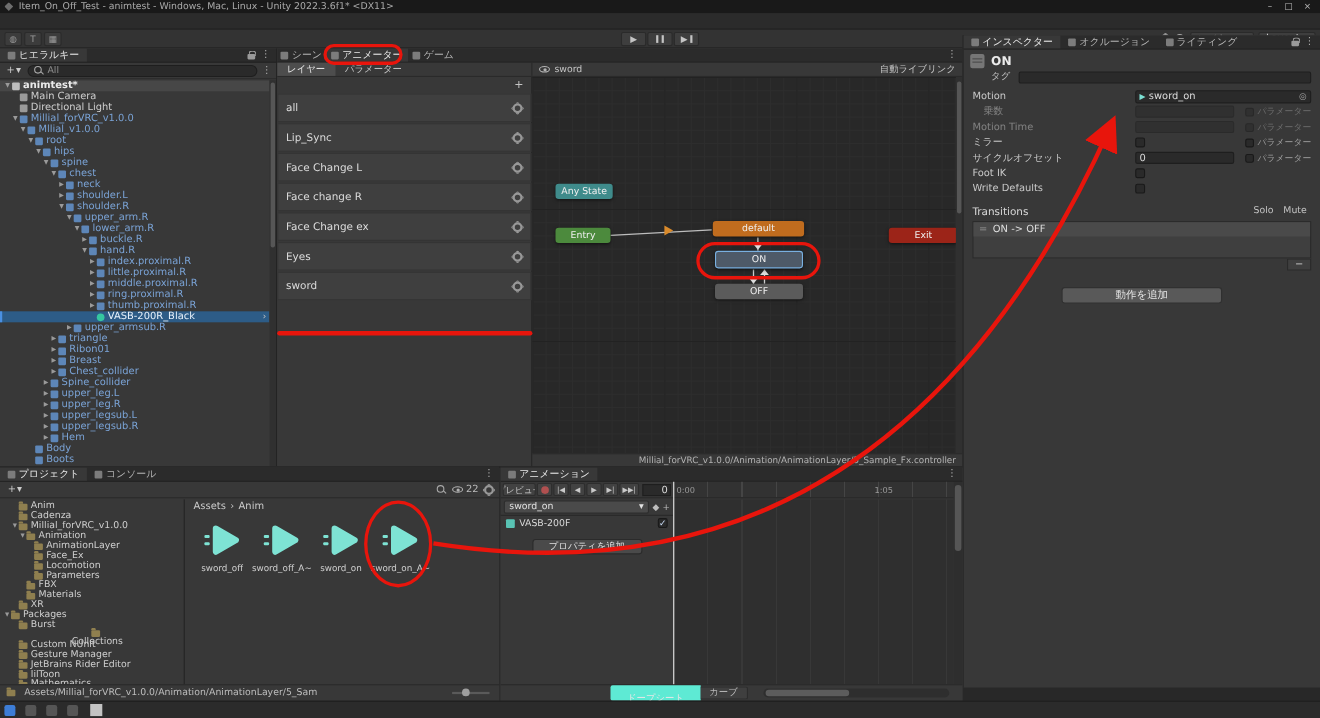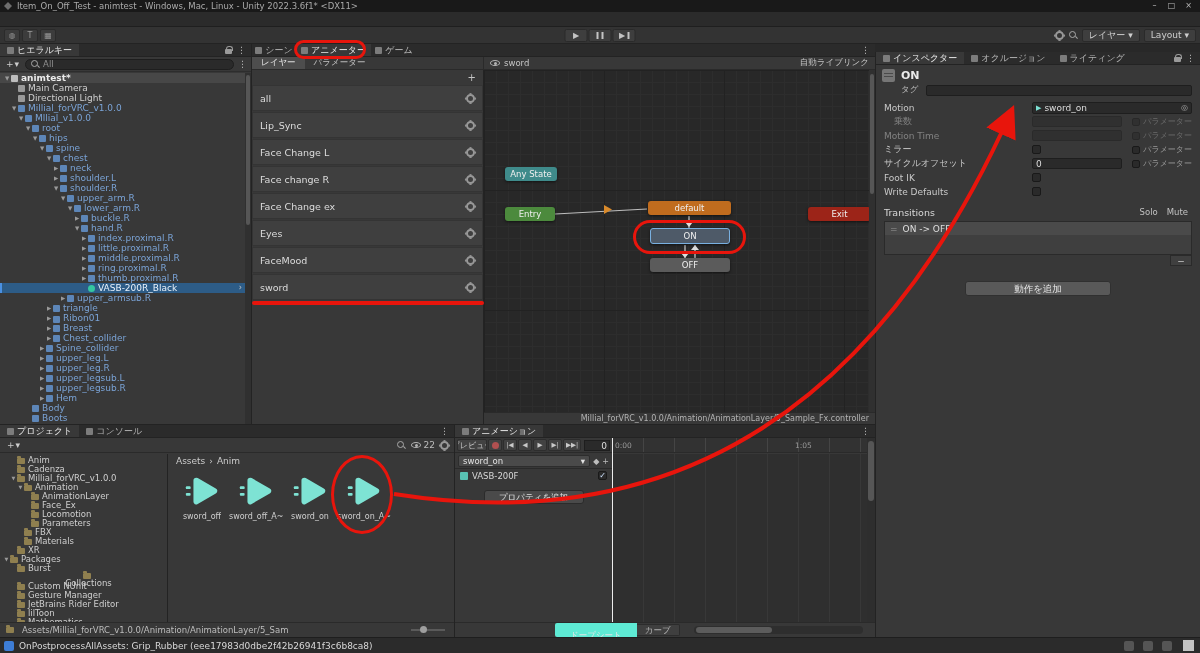--- a/index.html
+++ b/index.html
@@ -97,21 +97,21 @@
   .n-any{left:21px;top:97px;width:52px;background:#3f8b8b}
   .n-entry{left:21px;top:137px;width:50px;background:#4c8a3d}
   .n-default{left:164px;top:131px;width:83px;background:#c06c1e}
   .n-on{left:166px;top:158px;width:80px;height:16px;background:#4e5a68;border:1px solid #79b0e0}
   .n-off{left:166px;top:188px;width:80px;background:#5b5b5b}
   .n-exit{left:324px;top:137px;width:63px;background:#9c2418}
   .gpath{position:absolute;left:232px;right:0;bottom:0;height:12px;background:#383838;border-top:1px solid #2a2a2a;
          font-size:8px;color:#b3b3b3;text-align:right;line-height:11px;padding:0 6px;white-space:nowrap;overflow:hidden}
 
   
-  .inspector{left:875px;top:52px;width:325px;height:593px;border-left:1px solid #232323}
+  .inspector{left:875px;top:32px;width:325px;height:593px;border-left:1px solid #232323}
   .ihead{margin:4px 6px 2px;display:flex;align-items:center;gap:6px}
   .state-ic{width:13px;height:13px;background:#767676;border-radius:2px;position:relative;flex:none}
   .state-ic::after{content:"";position:absolute;left:2px;right:2px;top:4px;height:1px;background:#4a4a4a;box-shadow:0 3px 0 #4a4a4a}
   .iname{font-size:11px;color:#eaeaea;font-weight:bold}
   .itag{display:flex;align-items:center;margin:1px 8px 5px 25px;gap:8px;font-size:8.5px;color:#bdbdbd}
   .itag .fld{flex:1}
   .irow{display:flex;align-items:center;height:13px;margin:0 8px 1px;font-size:9px;color:#c9c9c9}
   .ilabel{width:148px;flex:none;overflow:hidden;white-space:nowrap}
   .ilabel.ind{padding-left:10px}
   .ival{flex:1;display:flex;align-items:center;gap:4px;min-width:0}
@@ -568,24 +568,20 @@
           </div>
           <div class="lrow">
             <span class="nm">Face Change ex</span>
             <span class="gear"></span>
           </div>
           <div class="lrow">
             <span class="nm">Eyes</span>
             <span class="gear"></span>
           </div>
           <div class="lrow">
-            <span class="nm">FaceMood</span>
-            <span class="gear"></span>
-          </div>
-          <div class="lrow">
             <span class="nm">sword</span>
             <span class="gear"></span>
           </div>
         </div>
     </div>
     <div class="graph">
       <svg class="wires" width="391" height="344">
         <line x1="71" y1="144" x2="163" y2="139" stroke="#bdbdbd" stroke-width="1.2"></line>
         <polygon points="120,135 128,139.5 120,144" fill="#d98a2b"></polygon>
         <line x1="205" y1="146" x2="205" y2="158" stroke="#cfcfcf" stroke-width="1.2"></line>
@@ -944,21 +940,20 @@
       <span class="dsbtn">ドープシート</span>
       <span class="cvbtn">カーブ</span>
       <span class="hscroll">
           <span class="hthumb"></span>
         </span>
     </div>
   </div>
 
   <div class="statusbar">
     <span class="sicon"></span>
-    <span class="smsg">OnPostprocessAllAssets: Grip_Rubber (eee17983d0dbe2f42b26941f3c6b8ca8)</span>
     <span class="sic"></span>
     <span class="sic"></span>
     <span class="sic"></span>
     <span class="activity"></span>
   </div>
 
   <div class="focusbar"></div>
 
   <div class="ann ann-tab"></div>
   <div class="ann ann-line"></div>

